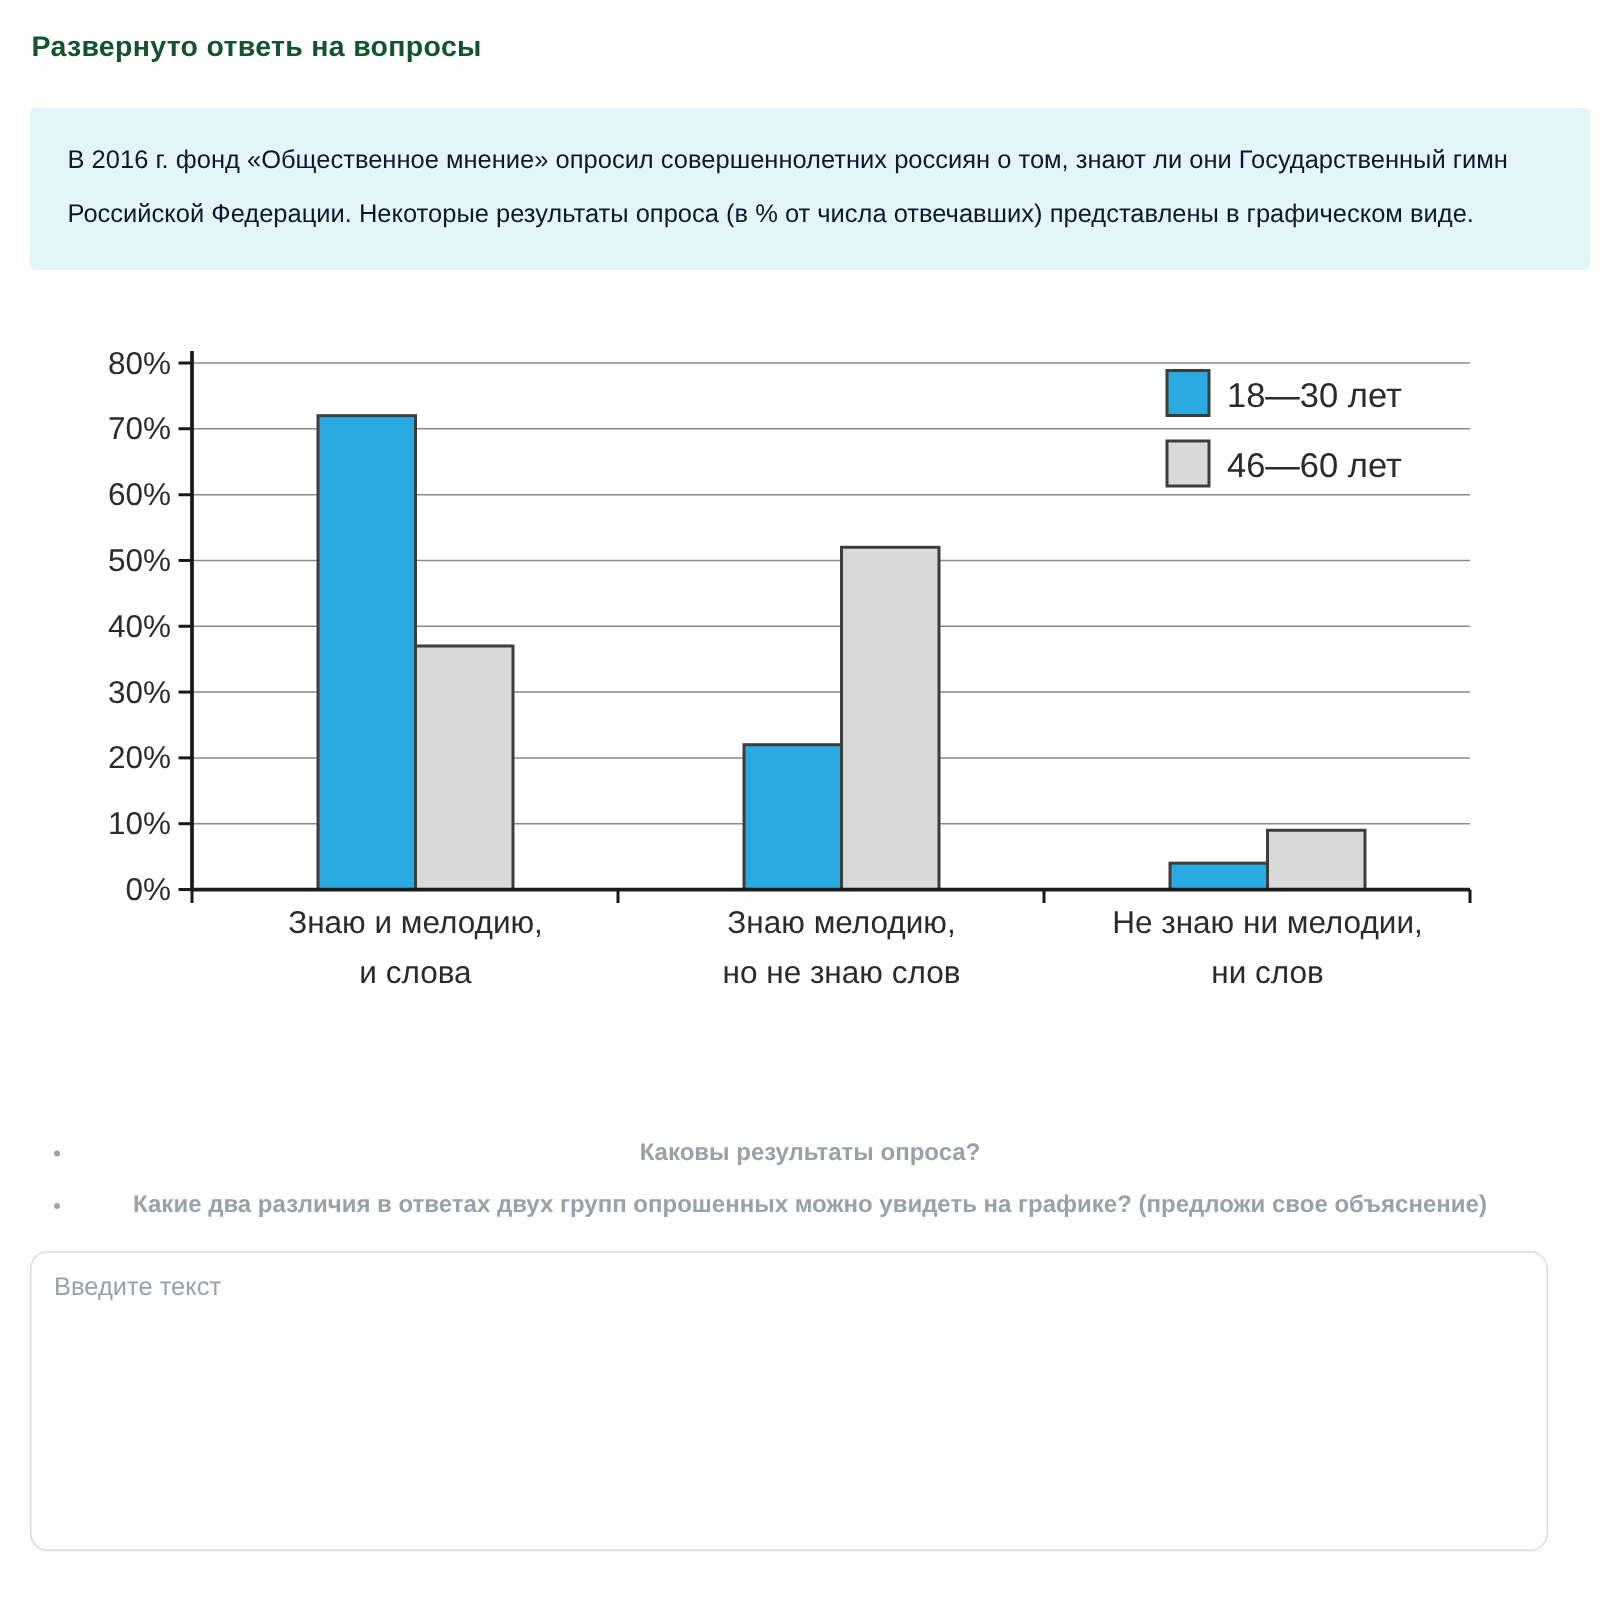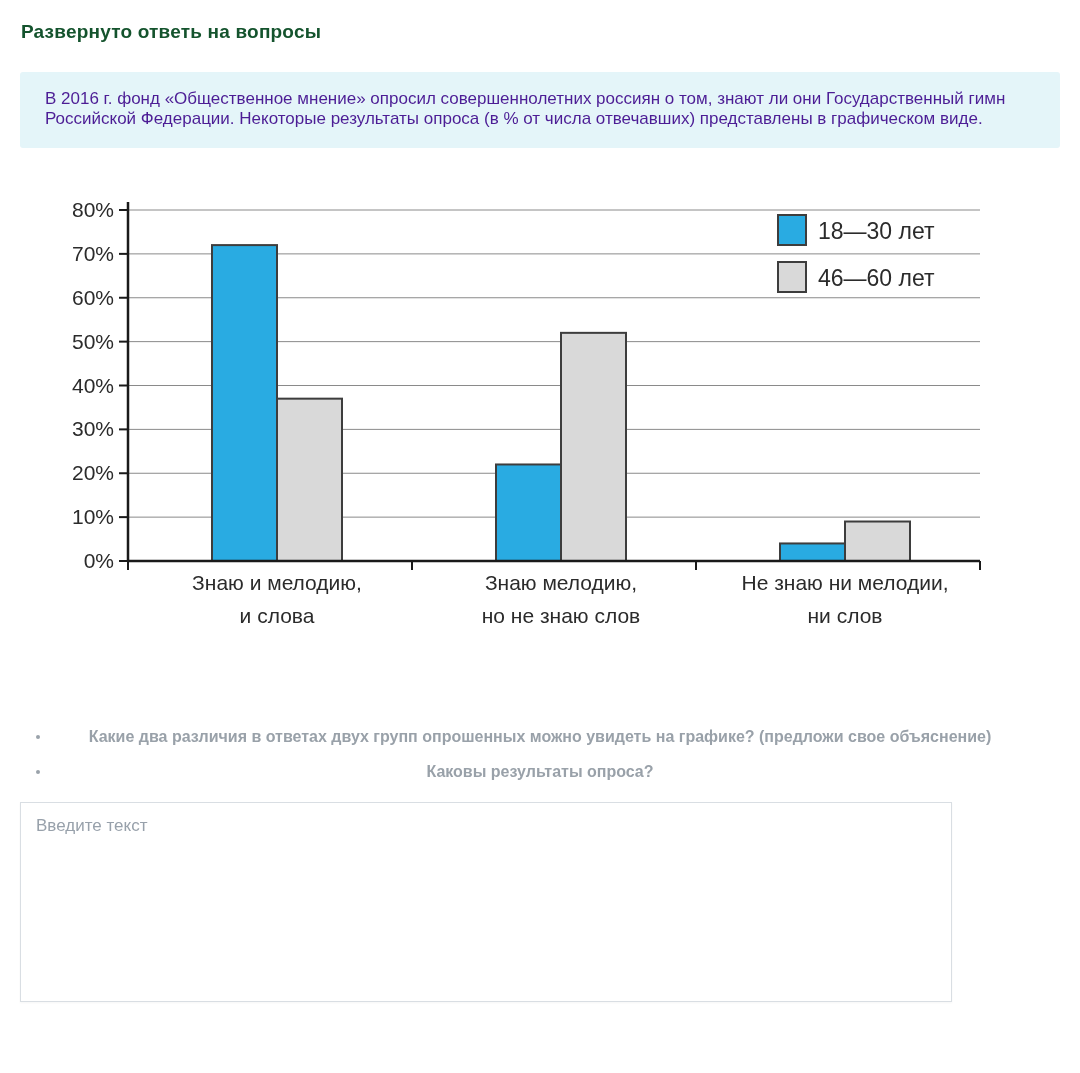--- a/index.html
+++ b/index.html
@@ -18,22 +18,22 @@
     letter-spacing:.2px;
   }
   .task-box {
     margin:29px 20px 0 20px;
     background:#e4f5f9;
     border-radius:3px;
     padding:17px 25px 19px 25px;
   }
   .task-box p {
     font-size:17px;
-    line-height:20px;
-    color:#4c1d95;
+    line-height:36px;
+    color:#0f172a;
   }
   .chart-wrap {
     margin:44px 0 0 60px;
     width:925px;
     height:450px;
   }
   svg text { font-family:"Liberation Sans", sans-serif; }
   .questions {
     margin-top:84px;
     list-style:none;
@@ -51,24 +51,24 @@
   .q-dot {
     position:absolute;
     left:36px; top:9px;
     width:4px; height:4px;
     border-radius:50%;
     background:#9aa2aa;
   }
   .answer-area {
     display:block;
     margin:19px 20px 0 20px;
-    width:932px;
+    width:1012px;
     height:200px;
     border:1px solid #d9dee3;
-    border-radius:0;
+    border-radius:12px;
     padding:13px 15px;
     font-family:"Liberation Sans", sans-serif;
     font-size:17px;
     color:#3e4a56;
     resize:none;
     outline:none;
     box-shadow:0 1px 2px rgba(0,0,0,0.04);
   }
   .answer-area::placeholder { color:#98a1ab; opacity:1; }
 </style>
@@ -130,21 +130,21 @@
       <rect x="718" y="23" width="28" height="30" fill="#29abe2" stroke="#3d3d3d" stroke-width="2"></rect>
       <text x="758" y="47" font-size="23" fill="#2b2b2b">18—30 лет</text>
       <rect x="718" y="70" width="28" height="30" fill="#d9d9d9" stroke="#3d3d3d" stroke-width="2"></rect>
       <text x="758" y="94" font-size="23" fill="#2b2b2b">46—60 лет</text>
     </svg>
 </div>
 
 <ul class="questions">
   <li>
     <span class="q-dot"></span>
-    <span>Какие два различия в ответах двух групп опрошенных можно увидеть на графике? (предложи свое объяснение)</span>
+    <span>Каковы результаты опроса?</span>
   </li>
   <li>
     <span class="q-dot"></span>
-    <span>Каковы результаты опроса?</span>
+    <span>Какие два различия в ответах двух групп опрошенных можно увидеть на графике? (предложи свое объяснение)</span>
   </li>
 </ul>
 
 <textarea class="answer-area" placeholder="Введите текст" style=""></textarea>
 
 </body></html>

